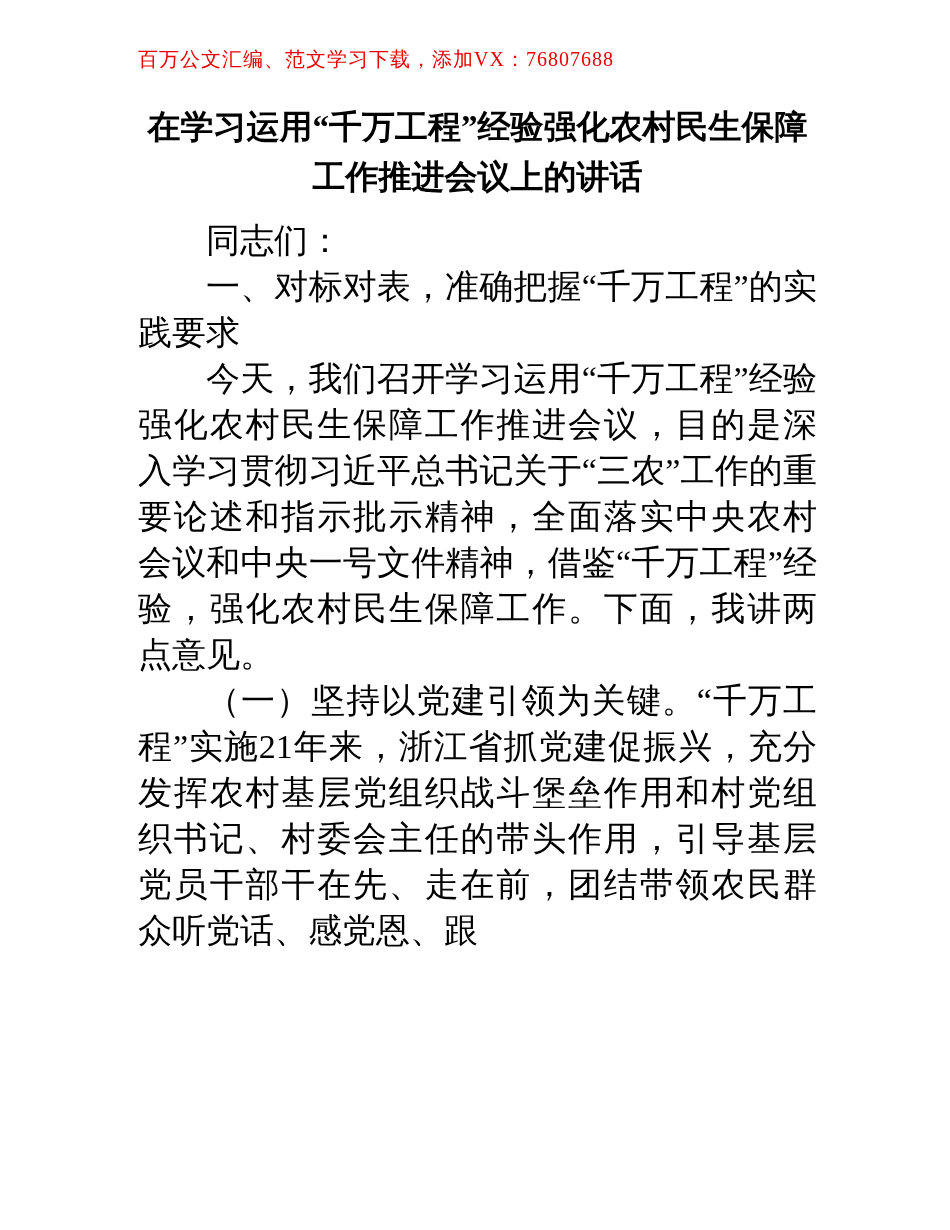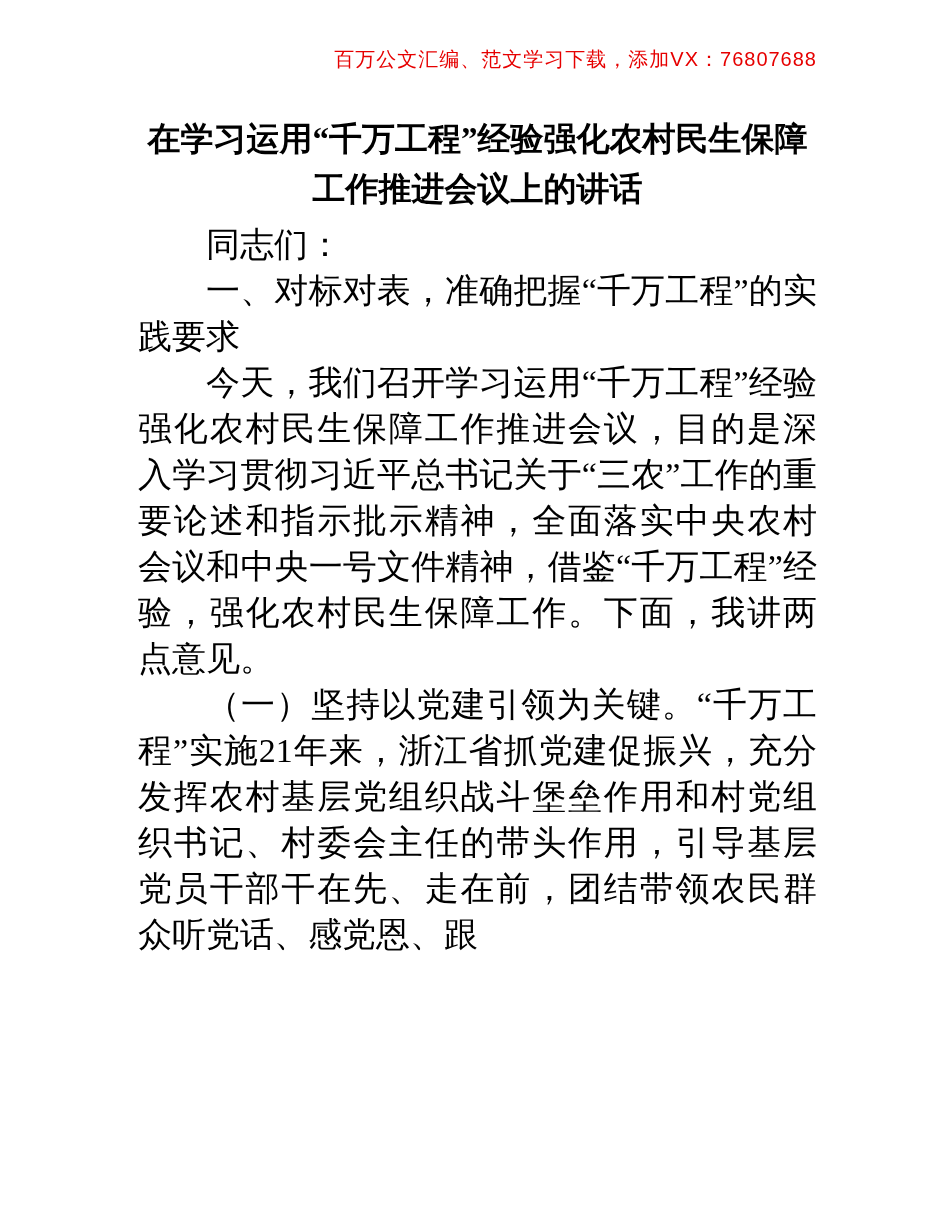--- a/index.html
+++ b/index.html
@@ -17,36 +17,36 @@
   }
 
   .page {
     width: 950px;
     height: 1230px;
     background: #ffffff;
     padding: 46px 133px 0 138px;
   }
 
   .promo-banner {
-    text-align: right;
+    text-align: left;
     color: #e60000;
     font-size: 20px;
     line-height: 26px;
-    margin-bottom: 42px;
-    font-family: Liberation Sans, sans-serif;
+    margin-bottom: 30px;
+    font-family: Liberation Serif, serif;
     letter-spacing: 1px;
   }
 
   .doc-title {
     font-size: 33px;
     font-weight: 700;
     line-height: 50px;
     text-align: center;
     color: #000000;
-    margin-bottom: 8px;
+    margin-bottom: 16px;
   }
 
   .para {
     font-size: 34px;
     line-height: 46px;
     text-align: justify;
     text-indent: 2em;
     color: #000000;
     word-break: break-all;
   }

